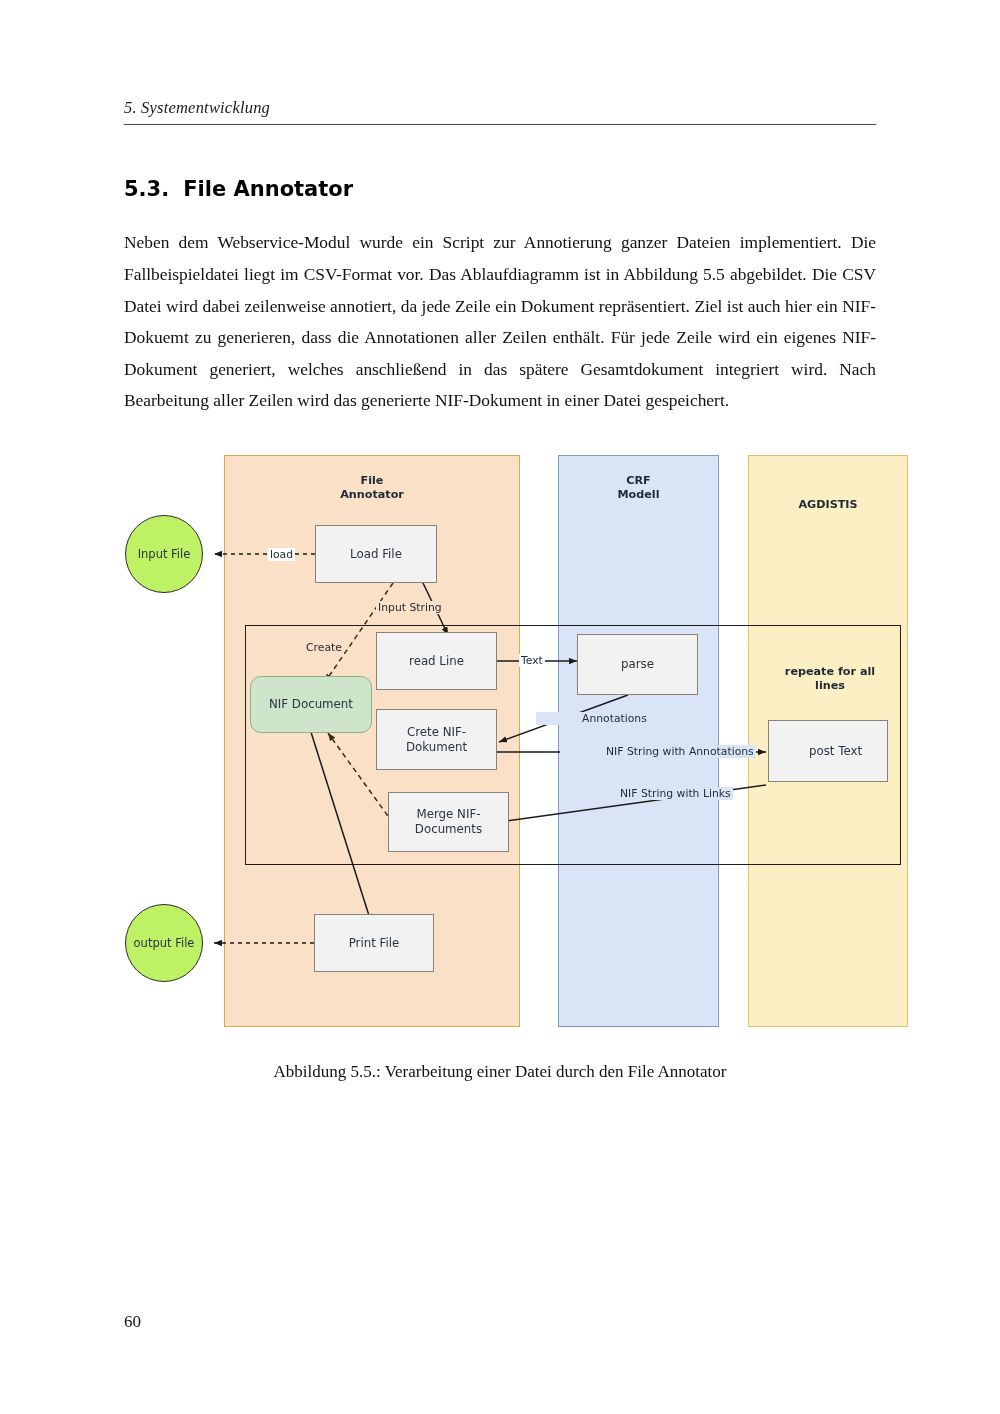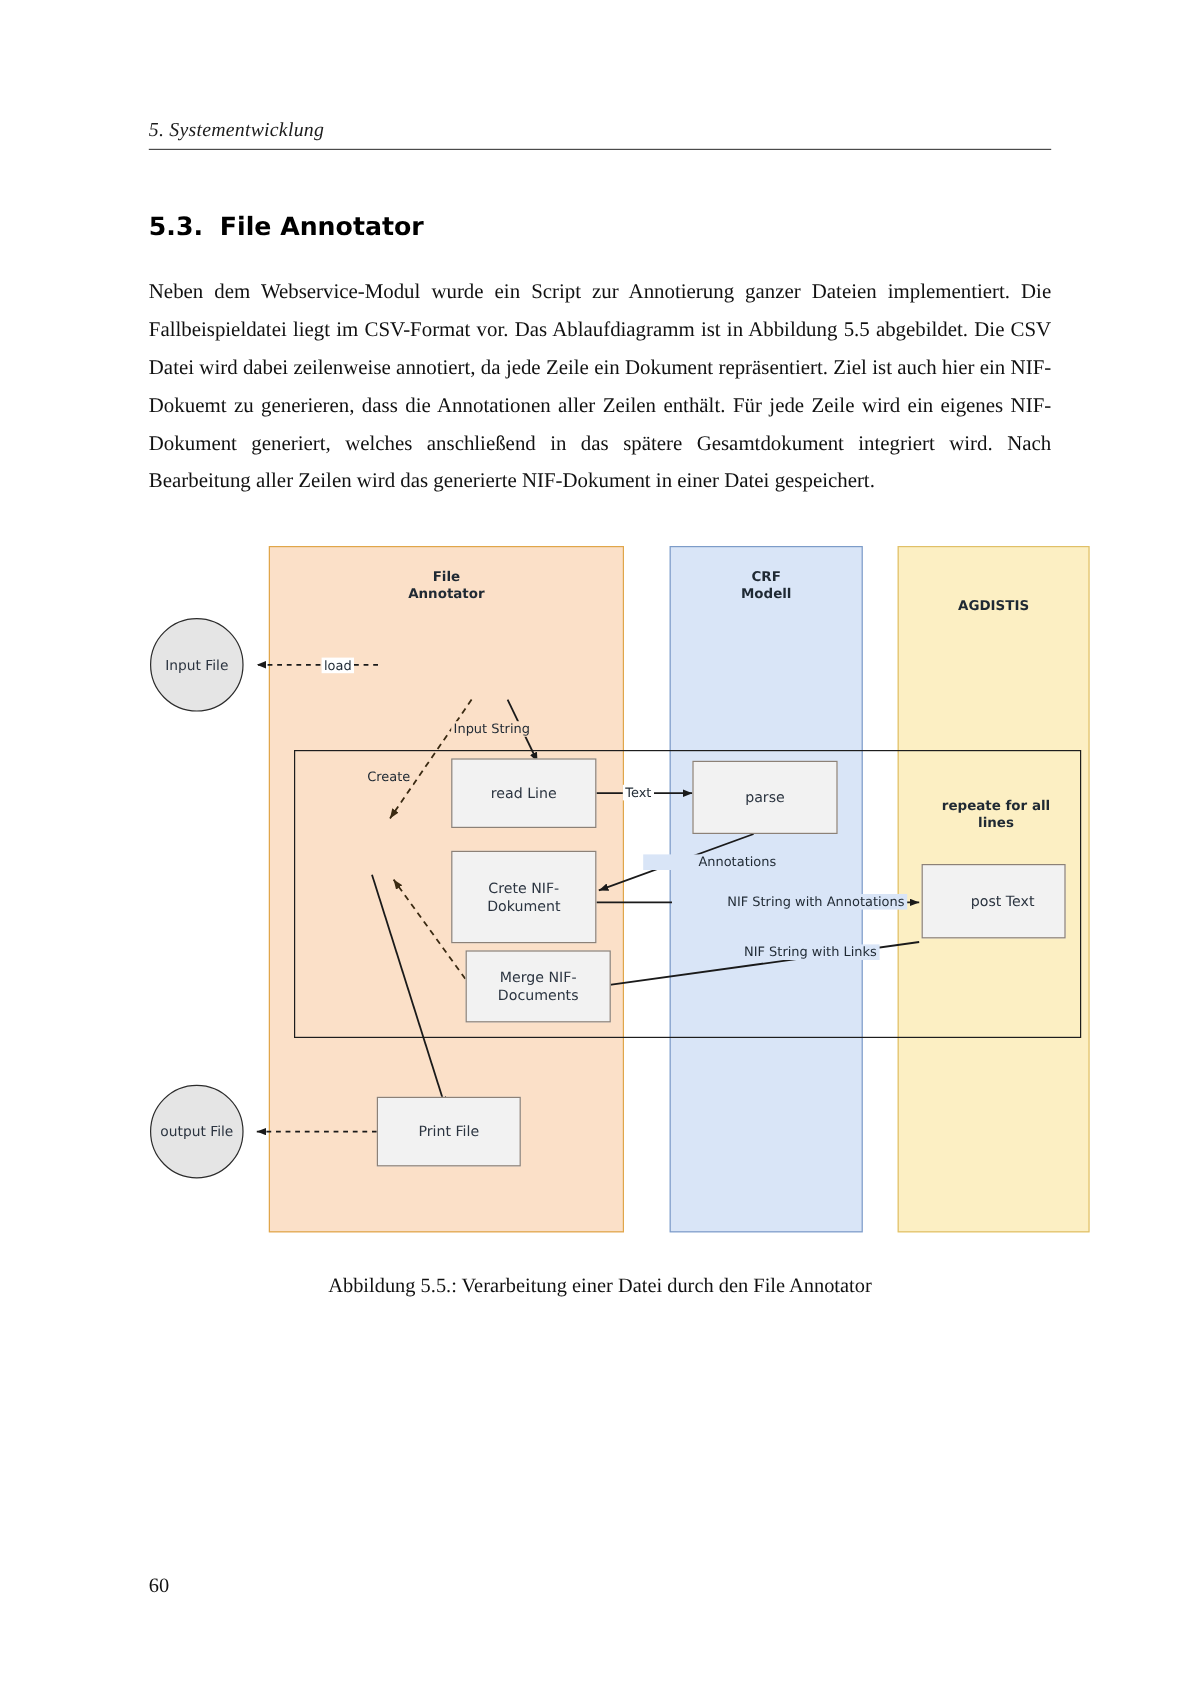--- a/index.html
+++ b/index.html
@@ -125,21 +125,21 @@
   .node.green {
     background: #cfe5cb;
     border: 1.6px solid #87b57e;
     border-radius: 11px;
   }
 
   .circle {
     position: absolute;
     border: 1.4px solid #2b2b2b;
     border-radius: 50%;
-    background: #e5e5e5;
+    background: #bef264;
     display: flex;
     align-items: center;
     justify-content: center;
     font-family: "DejaVu Sans", sans-serif;
     font-size: 11.5px;
     color: #2b3440;
   }
 
   .inner-frame {
     position: absolute;
@@ -254,25 +254,27 @@
         <path d="M 275,368 L 210,278" stroke="#3a2a12" stroke-width="1.5" fill="none" stroke-dasharray="5 4" marker-end="url(#arrowD)"></path>
 
         <path d="M 192,274 L 253,467" stroke="#1a1a1a" stroke-width="1.5" fill="none" marker-end="url(#arrow)"></path>
 
         <line x1="196" y1="488" x2="96" y2="488" stroke="#1a1a1a" stroke-width="1.5" stroke-dasharray="4 4" marker-end="url(#arrow)"></line>
       </svg>
 
       <div class="circle" style="left:7px; top:60px; width:78px; height:78px;">Input File</div>
       <div class="circle" style="left:7px; top:449px; width:78px; height:78px;">output File</div>
 
-
+      <div class="node" style="left:197px; top:70px; width:122px; height:58px;">Load File</div>
+
+      <div class="node green" style="left:132px; top:221px; width:122px; height:57px;">NIF Document</div>
 
       <div class="node" style="left:258px; top:177px; width:121px; height:58px;">read Line</div>
 
-      <div class="node" style="left:258px; top:254px; width:121px; height:77px;">Crete NIF-Dokument</div>
+      <div class="node" style="left:258px; top:254px; width:121px; height:61px;">Crete NIF-Dokument</div>
 
       <div class="node" style="left:258px; top:337px; width:121px; height:60px;margin-left:12px;">Merge NIF-
 Documents</div>
 
       <div class="node" style="left:196px; top:459px; width:120px; height:58px;">Print File</div>
 
       <div class="node" style="left:459px; top:179px; width:121px; height:61px;">parse</div>
 
       <div class="node" style="left:650px; top:265px; width:120px; height:62px;padding-left:19px;">post Text</div>
 

